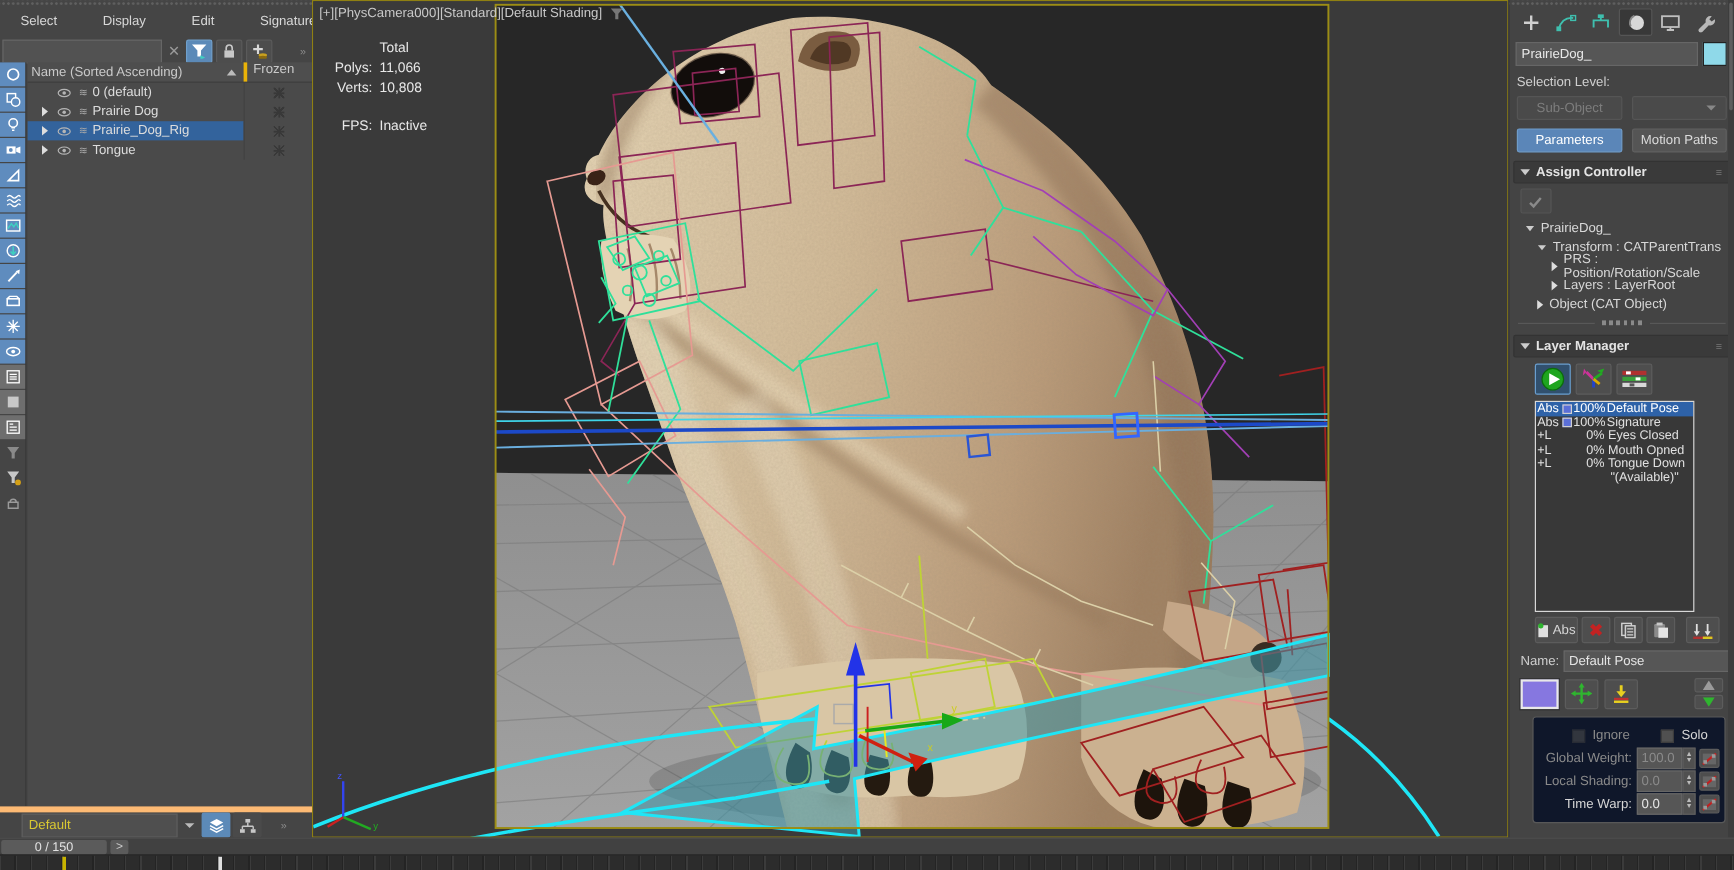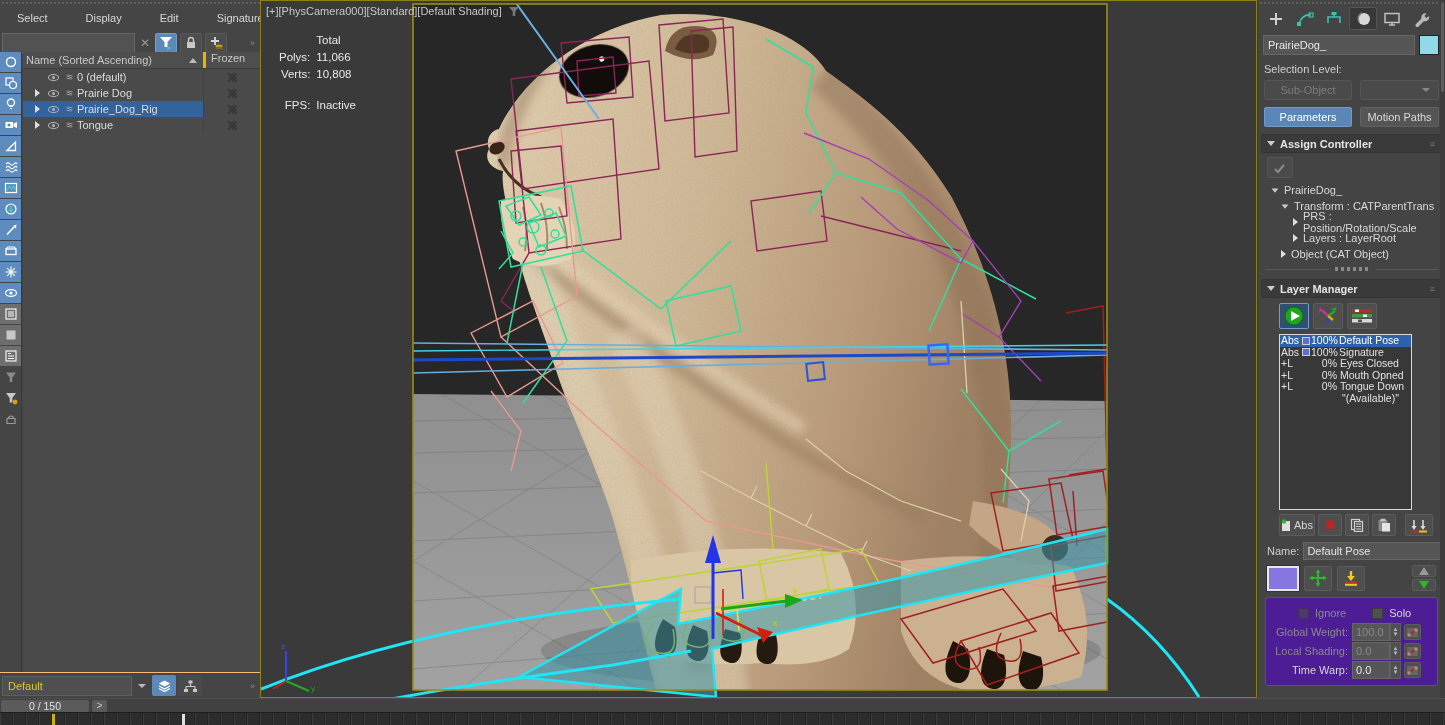--- a/index.html
+++ b/index.html
@@ -33,21 +33,21 @@
 .tri-r{width:0;height:0;border-top:4px solid transparent;border-bottom:4px solid transparent;border-left:5px solid #ddd}
 .eye{width:11px;height:7px;border:1px solid #b5b5b5;border-radius:50%;position:relative}
 .eye::after{content:"";position:absolute;left:3px;top:1px;width:3px;height:3px;border-radius:50%;background:#b5b5b5}
 .stack{color:#a8a8a8;font-size:9px;letter-spacing:-1px}
 .fzicon{width:9px;height:9px;background:
  linear-gradient(#383838,#383838) 4px 0/1.5px 9px no-repeat,
  linear-gradient(#383838,#383838) 0 4px/9px 1.5px no-repeat,
  linear-gradient(45deg,transparent 44%,#383838 44% 56%,transparent 56%),
  linear-gradient(-45deg,transparent 44%,#383838 44% 56%,transparent 56%)}
 .cell-ic{display:inline-flex;align-items:center;justify-content:center}
-.botbar{left:0;top:672px;width:260px;height:26px;background:#454545;border-top:1px solid #fdba74;display:flex;align-items:center;padding:0 2px;gap:2px}
+.botbar{left:0;top:672px;width:260px;height:26px;background:#454545;border-top:5px solid #fdba74;display:flex;align-items:center;padding:0 18px;gap:2px}
 .ddl{width:130px;height:20px;background:#4f4f4f;border:1px solid #5e5e5e;color:#d8c832;display:flex;align-items:center;padding:0 5px}
 .dda{width:0;height:0;border-left:4px solid transparent;border-right:4px solid transparent;border-top:4px solid #bbb;margin:0 4px}
 .bbtn{width:24px;height:21px;border-radius:2px;display:flex;align-items:center;justify-content:center}
 .bbtn.on{background:#5c8ab8}
 
 .viewport{left:260px;top:0;width:997px;height:698px;background:#3a3a3a;border:1px solid #8f8012}
 .vp-label{left:5px;top:4px;color:#c8c8c8;font-size:11px;display:flex;align-items:center;gap:6px}
 .stats{left:14px;top:30px;color:#e8e8e8;font-weight:normal;font-size:11.5px;line-height:15px}
 .stats table td{padding:0 2px}
 .stats .v{text-align:left}
@@ -73,21 +73,21 @@
 .llist{margin:3px auto 0 18px;width:133px;height:176px;background:#383838;border:1px solid #d8d8d8;color:#e0e0e0;overflow:hidden}
 .lrow{display:flex;align-items:center;height:11.5px;font-size:10.5px;line-height:11px}
 .lrow.sel{background:#2e62a8;color:#fff}
 .ltag{width:22px;padding-left:1px}
 .lsq{width:8px;height:8px;background:#5b6fd8;border:1px solid #cfcfcf;margin-right:1px}
 .lsp{width:10px}
 .lw{width:28px;text-align:right;padding-right:3px}
 .lbtns{display:flex;gap:3px;margin:4px 0 0 18px;align-items:center}
 .sqbtn{height:22px;background:#4e4e4e;border:1px solid #5c5c5c;border-radius:2px;display:flex;align-items:center;justify-content:center}
 .field{background:#565656;border:1px solid #666;color:#e4e4e4;font-size:11px;padding:0 3px;height:18px}
-.group{margin:6px 4px 0 4px;border:1px solid #585858;border-radius:3px;padding:5px 4px 6px 4px;background:#4c1d95}
+.group{margin:6px 4px 0 16px;border:1px solid #585858;border-radius:3px;padding:5px 4px 6px 4px;background:#0f172a}
 .grow{display:flex;align-items:center;height:18px;margin-top:1px}
 .glbl{width:82px;text-align:right;padding-right:4px}
 .gray{color:#8a8a8a}
 .spin{width:11px;height:18px;background:#505050;border:1px solid #5e5e5e;display:flex;flex-direction:column;align-items:center;justify-content:center;font-size:6px;color:#bbb;line-height:5px}
 .curveb{width:17px;height:16px;margin-left:3px}
 .cb{width:11px;height:11px;background:#505050;border:1px solid #3c3c3c;margin-right:4px}
 .pscroll{position:absolute;right:0;top:0;width:5px;height:712px;background:#3d3d3d}
 .pscroll .thumb{position:absolute;left:1px;top:2px;width:3px;height:90px;background:#5e5e5e;border-radius:2px}
 
 .sliderrow{left:0;top:698px;width:1445px;height:14px;background:#414141;border-top:1px solid #4e4e4e;display:flex;align-items:center}

